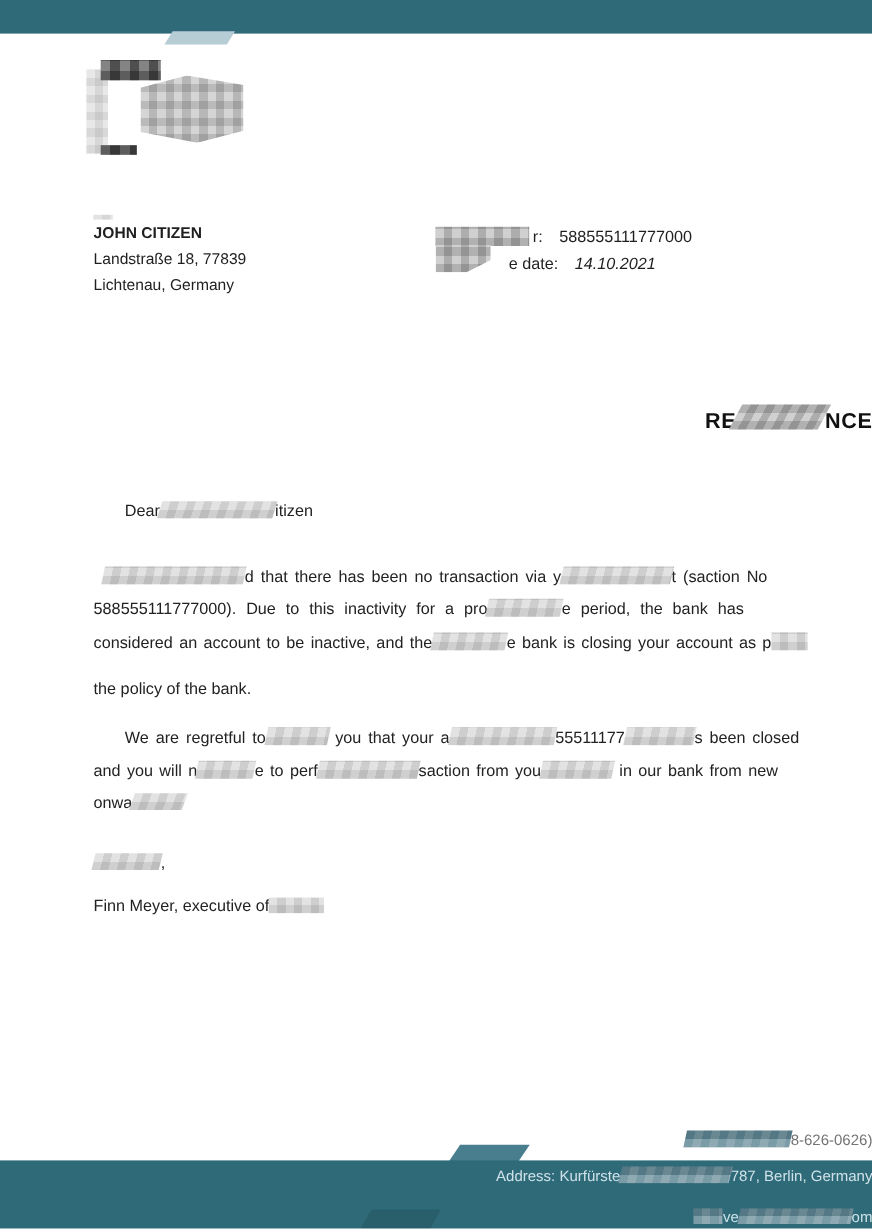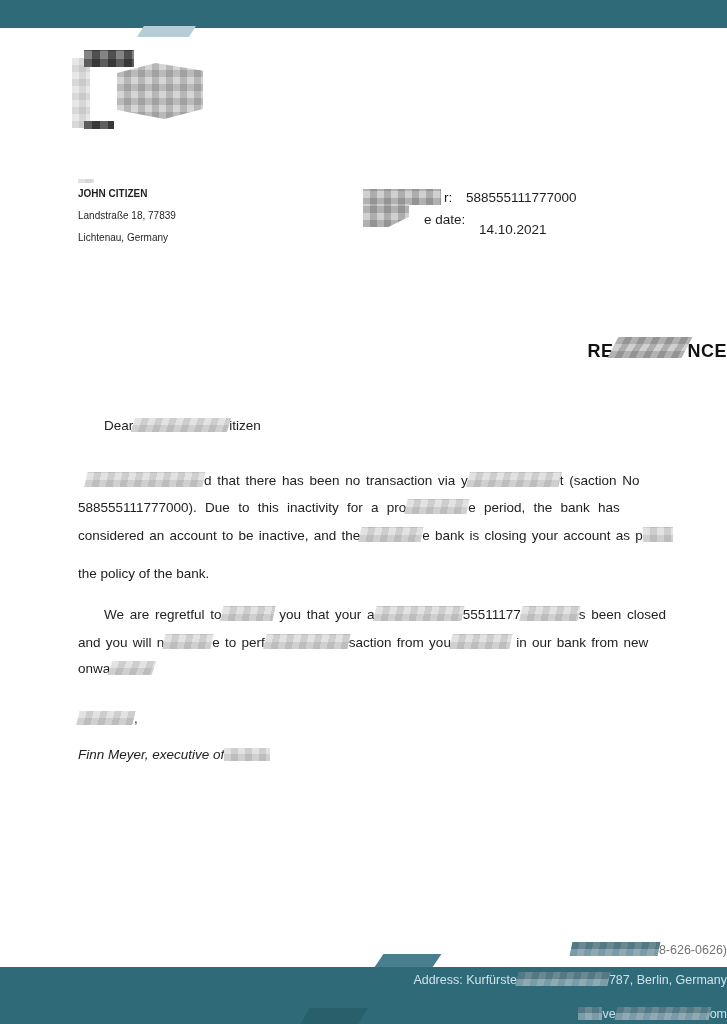--- a/index.html
+++ b/index.html
@@ -51,21 +51,21 @@
   .logo-blockB {
     position:absolute; left:117px; top:63px; width:86px; height:56px; opacity:.88;
     clip-path:polygon(0 18%, 45% 0, 100% 14%, 100% 82%, 55% 100%, 0 84%);
   }
   .logo-blockC { position:absolute; left:84px; top:121px; width:30px; height:8px; }
   .logo-text {
     position:absolute; left:75px; top:62px;
     font-size:47px; font-weight:500; letter-spacing:3px; color:#191919; line-height:1;
   }
   
-  .recipient { position:absolute; left:78px; top:183px; font-size:10px; line-height:22px; }
+  .recipient { position:absolute; left:78px; top:183px; font-size:13px; line-height:22px; }
   .recipient .name { font-weight:bold; }
   .recipient-smudge { position:absolute; left:78px; top:179px; width:16px; height:4px; opacity:.6; }
   .meta-text { position:absolute; font-size:13.5px; white-space:nowrap; }
   .meta-px1 { position:absolute; left:363px; top:189px; width:78px; height:16px; }
   .meta-px2 { position:absolute; left:363px; top:204px; width:46px; height:23px;
               clip-path:polygon(0 0,100% 0,100% 55%,55% 100%,0 100%); }
   .title-line {
     position:absolute; left:0; right:0; top:337px; text-align:right;
     font-size:18px; font-weight:bold; letter-spacing:.5px; color:#111;padding-left:28px;
   }
@@ -95,37 +95,37 @@
     <div class="name">JOHN CITIZEN</div>
     <div>Landstraße 18, 77839</div>
     <div>Lichtenau, Germany</div>
   </div>
 
   <div class="meta-px1 px-med"></div>
   <div class="meta-px2 px-med"></div>
   <span class="meta-text" style="left:444px; top:190px;">r:</span>
   <span class="meta-text" style="left:466px; top:190px;">588555111777000</span>
   <span class="meta-text" style="left:424px; top:212px;">e date:</span>
-  <span class="meta-text" style="left:479px; top:222px;">14.10.2021</span>
+  <span class="meta-text" style="left:479px; top:212px;font-style:italic;">14.10.2021</span>
 
   <div class="title-line"><span>RE</span><span class="px px-med" style="width: 74px; height: 21px; transform: skewX(-28deg); vertical-align: -1px;"></span><span>NCE</span></div>
 
   <div class="body-line" style="left:104px; top:418px;"><span>Dear</span><span class="px px-light" style="width: 96px; height: 14px; transform: skewX(-18deg);"></span><span>itizen</span></div>
 
   <div class="body-line" style="left:86px;  top:472px; word-spacing:2px;"><span class="px px-light" style="width: 118px; height: 15px; transform: skewX(-12deg);"></span><span>d that there has been no transaction via y</span><span class="px px-light" style="width: 92px; height: 15px; transform: skewX(-14deg);"></span><span>t (saction No</span></div>
   <div class="body-line" style="left:78px;  top:499px; word-spacing:4.5px;"><span>588555111777000). Due to this inactivity for a pro</span><span class="px px-light" style="width: 62px; height: 15px; transform: skewX(-12deg);"></span><span>e period, the bank has</span></div>
   <div class="body-line" style="left:78px;  top:527px; word-spacing:1.5px;"><span>considered an account to be inactive, and the</span><span class="px px-light" style="width: 62px; height: 15px; transform: skewX(-12deg);"></span><span>e bank is closing your account as p</span><span class="px px-light" style="width: 30px; height: 15px;"></span></div>
   <div class="body-line" style="left:78px;  top:554px;margin-top:12px;"><span>the policy of the bank.</span></div>
 
   <div class="body-line" style="left:104px; top:606px; word-spacing:2px;"><span>We are regretful to</span><span class="px px-light" style="width: 52px; height: 15px; transform: skewX(-12deg);"></span><span> you that your a</span><span class="px px-light" style="width: 88px; height: 15px; transform: skewX(-12deg);"></span><span>55511177</span><span class="px px-light" style="width: 58px; height: 15px; transform: skewX(-12deg);"></span><span>s been closed</span></div>
   <div class="body-line" style="left:78px;  top:634px; word-spacing:1.5px;"><span>and you will n</span><span class="px px-light" style="width: 48px; height: 15px; transform: skewX(-12deg);"></span><span>e to perf</span><span class="px px-light" style="width: 84px; height: 15px; transform: skewX(-12deg);"></span><span>saction from you</span><span class="px px-light" style="width: 60px; height: 15px; transform: skewX(-12deg);"></span><span> in our bank from new</span></div>
   <div class="body-line" style="left:78px;  top:661px;"><span>onwa</span><span class="px px-light" style="width: 44px; height: 14px; transform: skewX(-20deg);"></span></div>
 
   <div class="body-line" style="left:78px; top:711px;"><span class="px px-light" style="width: 56px; height: 14px; transform: skewX(-14deg);"></span><span>,</span></div>
-  <div class="body-line" style="left:78px; top:747px;font-style:italic;"><span>Finn Meyer, executive of</span><span class="px px-light" style="width: 46px; height: 13px;"></span></div>
+  <div class="body-line" style="left:78px; top:747px;"><span>Finn Meyer, executive of</span><span class="px px-light" style="width: 46px; height: 13px;"></span></div>
 
   <div class="foot-para" style="background: rgb(72, 126, 141);"></div>
   <div class="botbar" style="background: rgb(46, 106, 120);"></div>
   <div class="footer-watermark"></div>
   <div class="footer-line" style="top: 972px; color: rgb(207, 226, 233);"><span>Address: Kurfürste</span><span class="px px-teal" style="width: 92px; height: 14px; transform: skewX(-14deg);"></span><span>787, Berlin, Germany</span></div>
   <div class="footer-line" style="top: 942px; color: #737373;"><span class="px px-teal" style="width: 88px; height: 14px; transform: skewX(-12deg);"></span><span>8-626-0626)</span></div>
   <div class="footer-line" style="top: 1007px; color: rgb(207, 226, 233);"><span class="px px-teal" style="width: 24px; height: 13px;"></span><span>ve</span><span class="px px-teal" style="width: 94px; height: 13px; transform: skewX(-12deg);"></span><span>om</span></div>
 
 </div>
 

